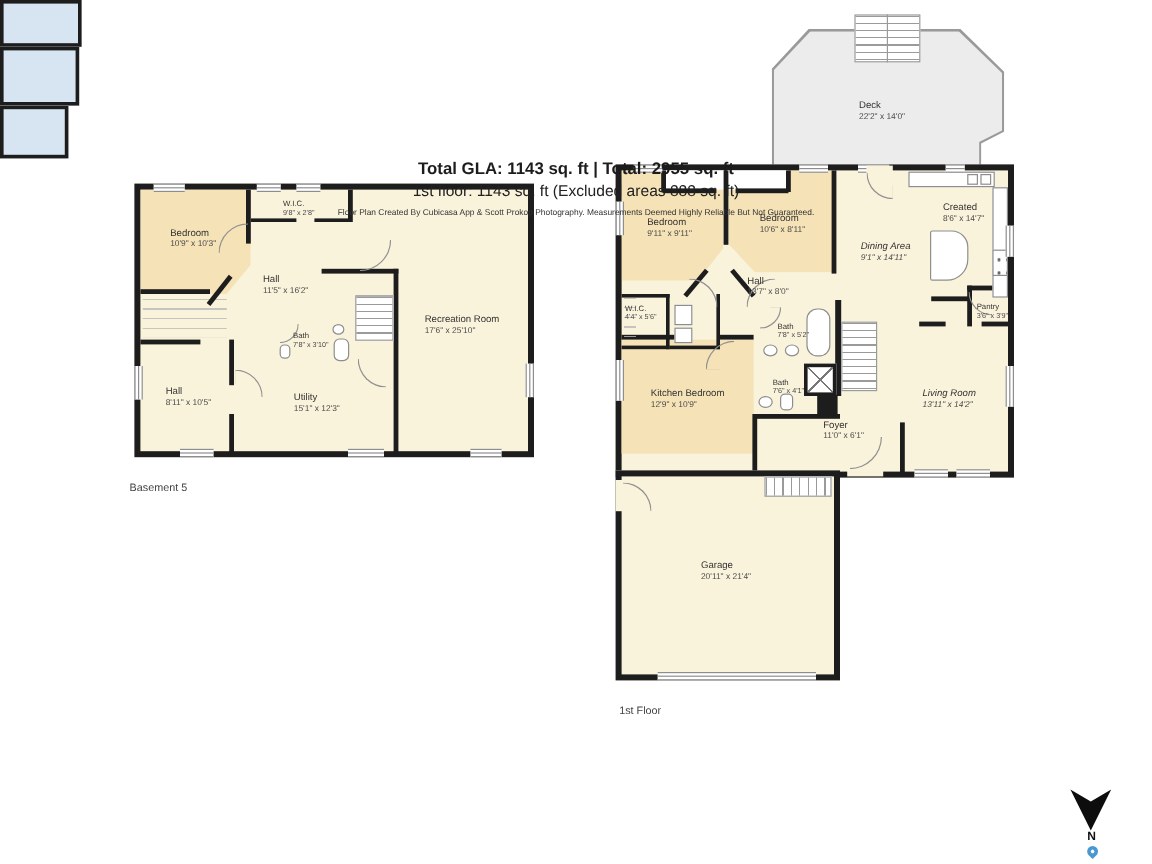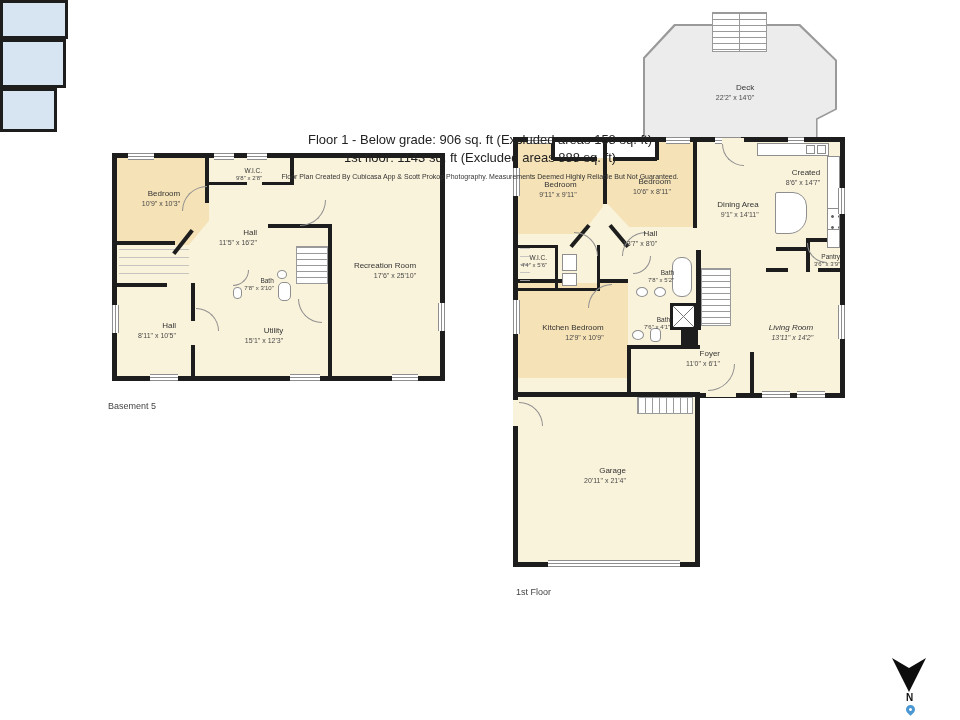--- a/index.html
+++ b/index.html
@@ -4,21 +4,21 @@
 <style>
   html,body{margin:0;padding:0;background:#fff;}
   .canvas{position:relative;width:960px;height:720px;background:#fff;overflow:hidden;
           font-family:"Liberation Sans","DejaVu Sans",sans-serif;color:#3a3a3a;}
   .abs{position:absolute;}
   .wall{position:absolute;background:#1D1D1D;}
   .outline{position:absolute;border:5px solid #1D1D1D;background:#FAF3DB;box-sizing:border-box;}
   .fill{position:absolute;}
   .tan{background:#F5E2B6;}
   .blue{background:#D7E4F1;border:3px solid #1D1D1D;box-sizing:border-box;}
-  .lbl{position:absolute;text-align:right;transform:translate(-50%,-50%);white-space:nowrap;line-height:1.3;}
+  .lbl{position:absolute;text-align:left;transform:translate(-50%,-50%);white-space:nowrap;line-height:1.3;}
   .lbl .nm{font-size:8px;color:#333;}
   .lbl .dm{font-size:7px;color:#4a4a4a;}
   .lbl.sm .nm{font-size:6.5px;}
   .lbl.sm .dm{font-size:6px;}
   .floor-tag{position:absolute;font-size:9px;color:#444;}
   .winh{position:absolute;height:7px;background:#fff;border-top:1px solid #8e8e8e;border-bottom:1px solid #8e8e8e;
         box-sizing:border-box;background-image:linear-gradient(#8e8e8e,#8e8e8e);
         background-size:100% 1px;background-position:center;background-repeat:no-repeat;}
   .winv{position:absolute;width:7px;background:#fff;border-left:1px solid #8e8e8e;border-right:1px solid #8e8e8e;
         box-sizing:border-box;background-image:linear-gradient(90deg,#8e8e8e,#8e8e8e);
@@ -209,21 +209,21 @@
     <div class="dm">9'11" x 9'11"</div>
   </div>
   <div class="lbl" style="left:652px;top:187px;">
     <div class="nm">Bedroom</div>
     <div class="dm">10'6" x 8'11"</div>
   </div>
   <div class="lbl" style="left:803px;top:178px;">
     <div class="nm">Created</div>
     <div class="dm">8'6" x 14'7"</div>
   </div>
-  <div class="lbl" style="left:738px;top:210px;">
+  <div class="lbl" style="left:738px;top:210px;font-style:italic;">
     <div class="nm">Dining Area</div>
     <div class="dm">9'1" x 14'11"</div>
   </div>
   <div class="lbl sm" style="left:827px;top:261px;">
     <div class="nm">Pantry</div>
     <div class="dm">3'6" x 3'9"</div>
   </div>
   <div class="lbl" style="left:640px;top:239px;">
     <div class="nm">Hall</div>
     <div class="dm">13'7" x 8'0"</div>
@@ -262,21 +262,21 @@
   <div class="gap" style="left:513px;top:400px;width:6px;height:26px;"></div>
   <div class="arc arc-tr" style="left:519px;top:402px;width:24px;height:24px;"></div>
   <div class="winh" style="left:548px;top:560px;width:132px;"></div>
   <div class="lbl" style="left:605px;top:476px;">
     <div class="nm">Garage</div>
     <div class="dm">20'11" x 21'4"</div>
   </div>
   <div class="floor-tag" style="left:516px;top:587px;">1st Floor</div>
 
   <div class="summary">
-    <div class="l2">Floor 1 - Below grade: 906 sq. ft (Excluded areas 158 sq. ft)</div>
+    <div class="l1">Total GLA: 1143 sq. ft | Total: 2955 sq. ft</div>
     <div class="l3">1st floor: 1143 sq. ft (Excluded areas 888 sq. ft)</div>
     <div class="disc">Floor Plan Created By Cubicasa App &amp; Scott Prokop Photography. Measurements Deemed Highly Reliable But Not Guaranteed.</div>
   </div>
 
 
   <svg class="abs" style="left:890px;top:656px;" width="38" height="38" viewBox="0 0 38 38">
     <polygon points="2,2 19,36 36,2 19,12" fill="#0d0d0d"></polygon>
   </svg>
   <div class="north-n">N</div>
   <div class="abs" style="left:906px;top:705px;width:9px;height:9px;background:#4A97D2;border-radius:50% 50% 50% 0;transform:rotate(-45deg);">

